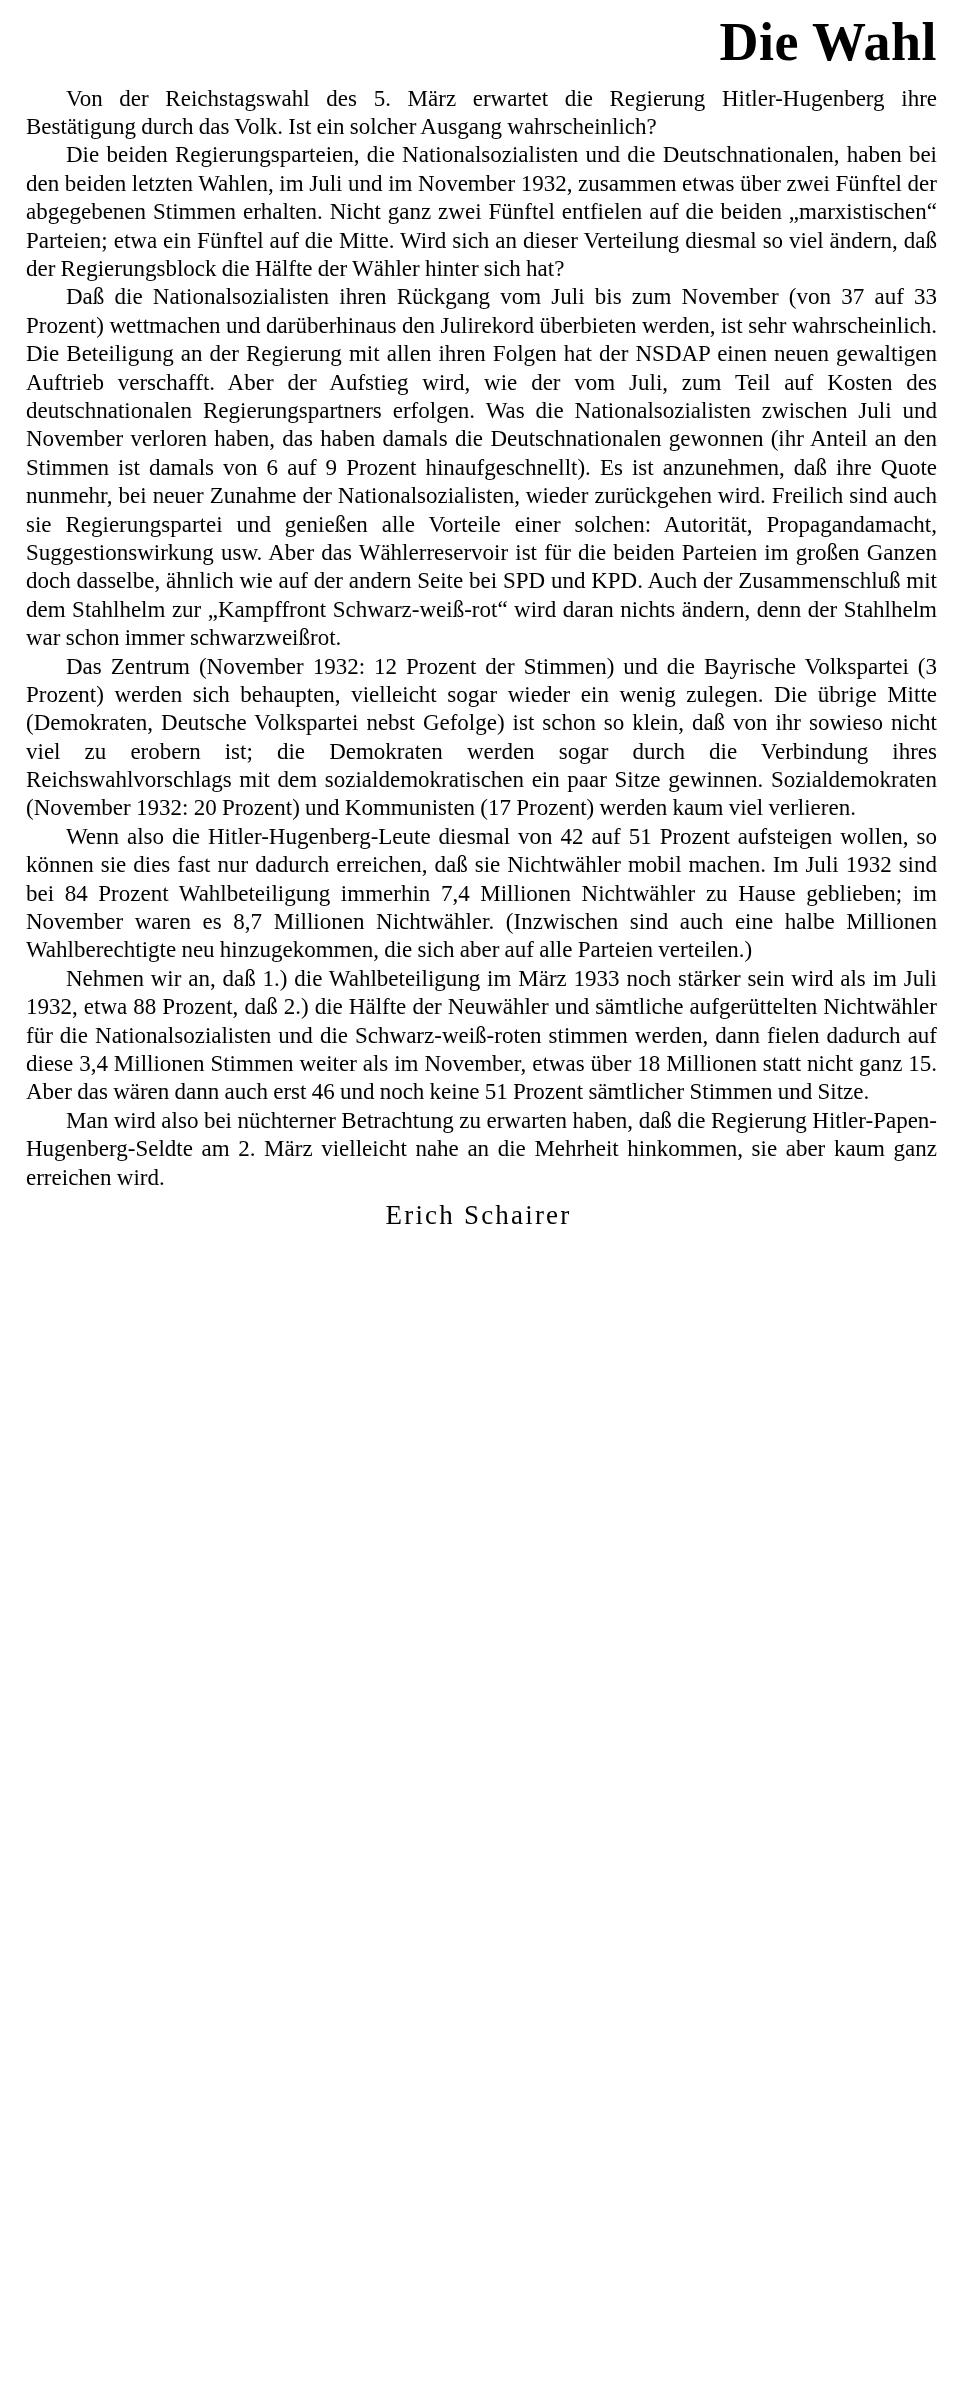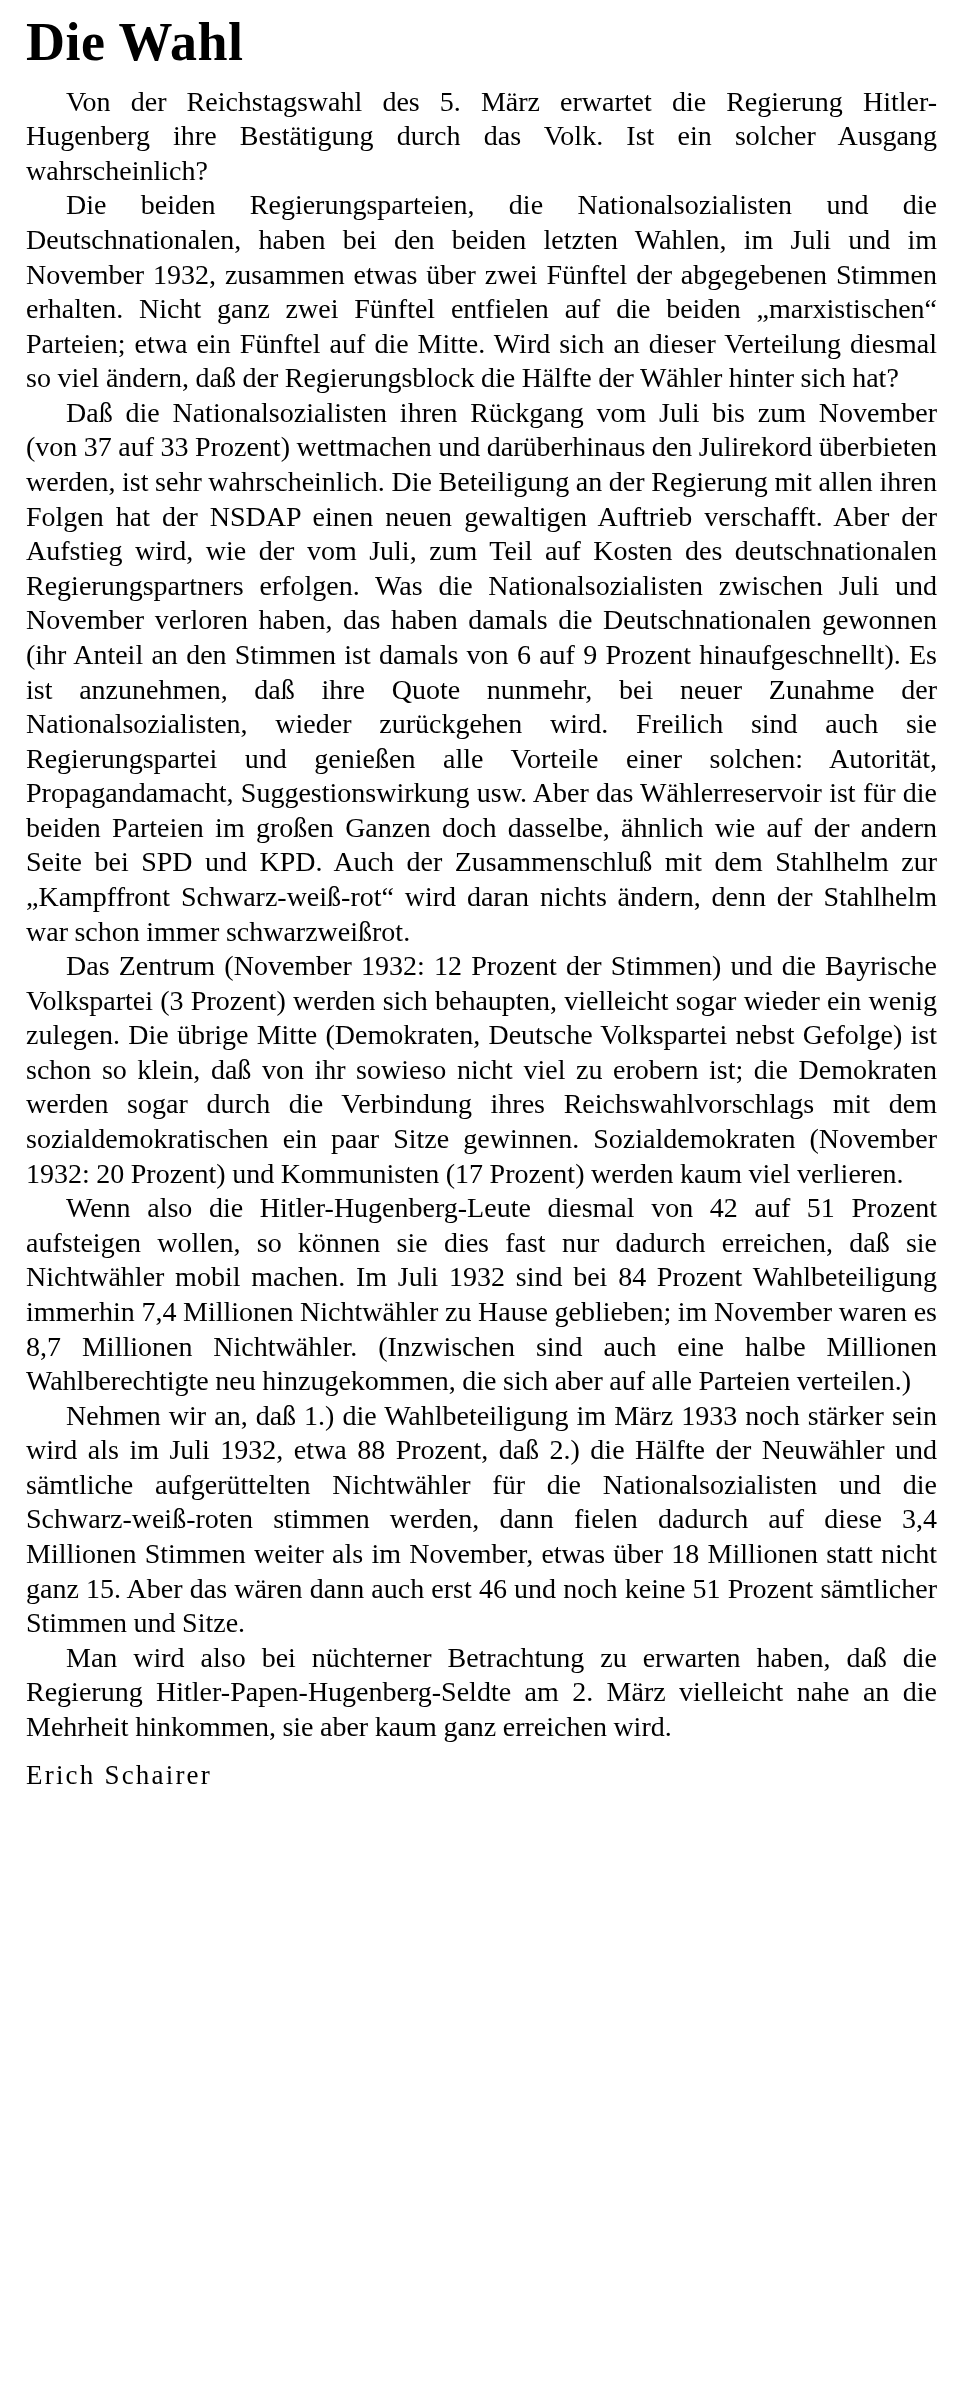--- a/index.html
+++ b/index.html
@@ -14,46 +14,46 @@
     color: #000000;
   }
   .page {
     width: 963px;
     min-height: 2400px;
     box-sizing: border-box;
     padding: 10px 26px 8px 26px;
     position: relative;
   }
   .article-title {
-    text-align: left;
+    text-align: right;
     font-family: "Liberation Serif", "DejaVu Serif", serif;
     font-weight: bold;
     font-size: 54px;
     line-height: 1.05;
     letter-spacing: 0.5px;
     margin: 4px 0 14px 0;
   }
   .body-text {
-    font-size: 28px;
+    font-size: 23px;
     line-height: 1.235;
     text-align: justify;
     text-justify: inter-word;
     -webkit-hyphens: none;
     hyphens: none;
     word-spacing: -0.5px;
   }
   .body-text p {
     margin: 0;
     text-indent: 40px;
   }
   .signature {
-    text-align: left;
+    text-align: center;
     font-size: 27px;
     letter-spacing: 2.2px;
-    margin-top: 16px;
+    margin-top: 8px;
     padding-right: 6px;
   }
 </style>
 </head>
 <body>
 
 <div class="page">
 
   <h1 class="article-title">Die Wahl</h1>
 

